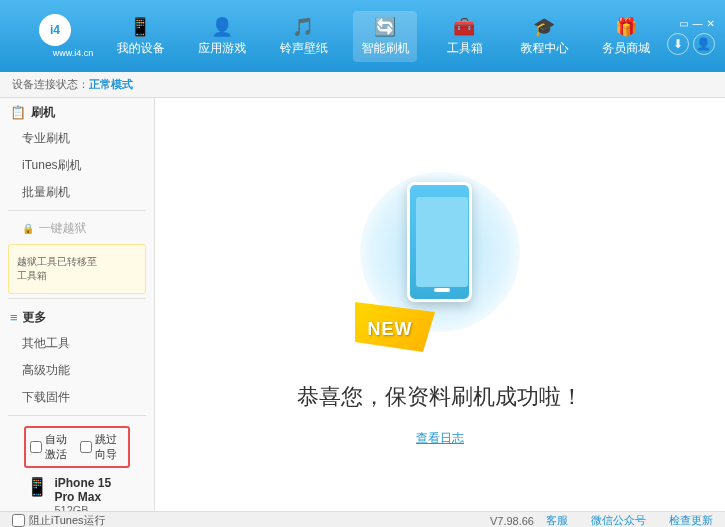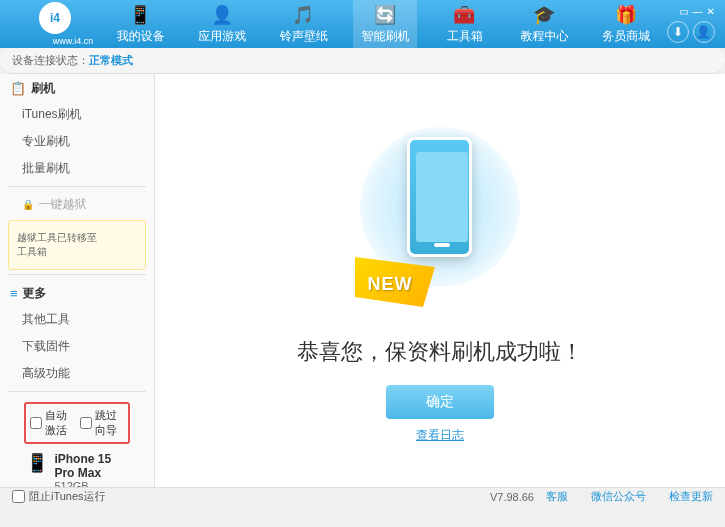--- a/index.html
+++ b/index.html
@@ -3,21 +3,21 @@
   <meta charset="utf-8">
   <style>
     * { margin: 0; padding: 0; box-sizing: border-box; }
     body { width: 725px; height: 527px; font-family: 'Microsoft YaHei', Arial, sans-serif; overflow: hidden; background: #f0f0f0; }
 
     
     .top-bar {
       display: flex;
       align-items: center;
       background: linear-gradient(180deg, #4db8f0 0%, #2196d8 100%);
-      height: 48px;
+      height: 72px;
       padding: 8px 10px;
       position: relative;
     }
     .logo-area {
       display: flex;
       flex-direction: column;
       align-items: center;
       width: 90px;
       flex-shrink: 0;
     }
@@ -52,21 +52,21 @@
     }
 
     
     .breadcrumb {
       background: #f5f5f5;
       border-bottom: 1px solid #ddd;
       padding: 5px 12px;
       font-size: 11px;
       color: #666;
       height: 26px;
-      display: flex; align-items: center; border-radius: 13px;
+      display: flex; align-items: center;
     }
     .breadcrumb .mode { color: #2196d8; font-weight: bold; }
 
     
     .main-layout {
       display: flex;
       height: calc(527px - 60px - 26px - 28px);
     }
 
     
@@ -291,24 +291,24 @@
 
 <div class="main-layout">
 
   <div class="sidebar">
     <div class="sidebar-section-header">
       <span class="icon">📋</span>
       <span>刷机</span>
     </div>
 
     <div class="sidebar-item">
+      <span>专业刷机</span>
+    </div>
+    <div class="sidebar-item">
       <span>iTunes刷机</span>
-    </div>
-    <div class="sidebar-item">
-      <span>专业刷机</span>
     </div>
     <div class="sidebar-item">
       <span>批量刷机</span>
     </div>
 
     <div class="sidebar-divider"></div>
 
     <div class="sidebar-disabled">
       <span class="lock-icon">🔒</span>
       <span>一键越狱</span>
@@ -323,24 +323,24 @@
 
     <div class="sidebar-section-header">
       <span class="icon">≡</span>
       <span>更多</span>
     </div>
 
     <div class="sidebar-item">
       <span>其他工具</span>
     </div>
     <div class="sidebar-item">
+      <span>高级功能</span>
+    </div>
+    <div class="sidebar-item">
       <span>下载固件</span>
-    </div>
-    <div class="sidebar-item">
-      <span>高级功能</span>
     </div>
 
     <div class="sidebar-divider"></div>
 
     <div class="sidebar-bottom">
       <div class="auto-options">
         <label class="checkbox-label">
           <input type="checkbox" style="">
           <span>自动激活</span>
         </label>
@@ -373,21 +373,20 @@
         <div class="phone-button"></div>
       </div>
 
       <div class="new-badge">
         <span class="new-text">NEW</span>
       </div>
     </div>
 
     <div class="success-text">恭喜您，保资料刷机成功啦！</div>
 
-    <button class="confirm-btn">确定</button>
 
     <a class="log-link">查看日志</a>
   </div>
 </div>
 
 <div class="bottom-bar">
   <label class="itunes-check">
     <input type="checkbox" style="">
     <span>阻止iTunes运行</span>
   </label>

